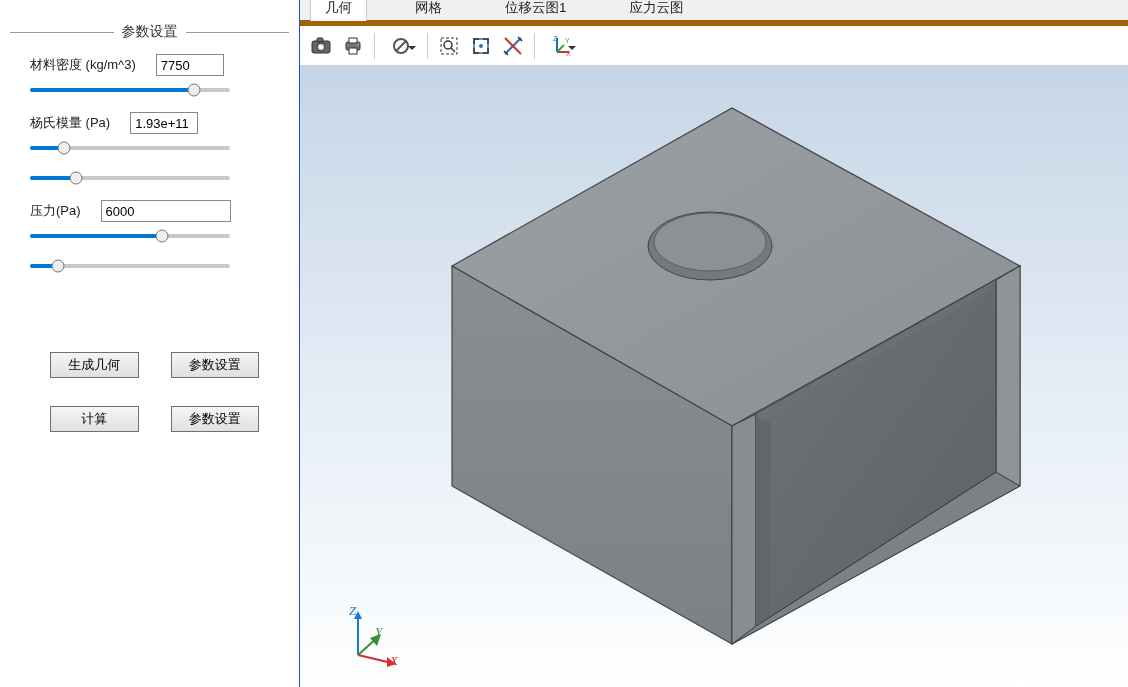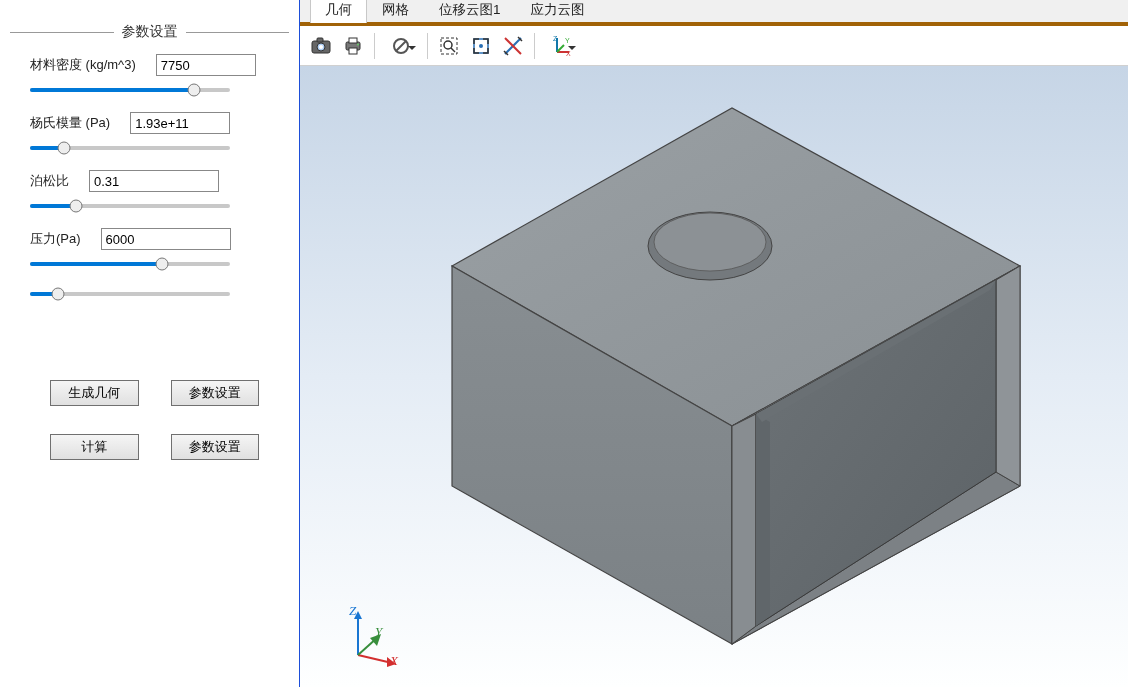--- a/index.html
+++ b/index.html
@@ -25,21 +25,21 @@
     border-top: 1px solid #999;
   }
   .group-title {
     position: absolute; left: 50%; top: 50%; transform: translate(-50%,-50%);
     background: #fff; padding: 0 8px; color: #333; font-size: 14px;
   }
   .param-row { margin: 10px 0 0 20px; }
   .param-label-line { display: flex; align-items: center; gap: 20px; }
   .param-label { white-space: nowrap; text-align: right; }
   .param-input {
-    width: 100px; height: 22px; border: 1px solid #888;
+    width: 68px; height: 22px; border: 1px solid #888;
     font-size: 13px; padding: 1px 4px; background: #fff;
     font-family: "Microsoft YaHei", Arial, sans-serif;
   }
   .param-input.wide { width: 130px; }
   .slider-wrap { margin: 6px 0 14px 20px; width: 200px; position: relative; }
   .slider-track {
     position: absolute; top: 50%; left: 0; right: 0; height: 4px;
     background: #c8c8c8; border-radius: 2px; transform: translateY(-50%);
   }
   .slider-fill {
@@ -58,22 +58,22 @@
   }
   .win-btn {
     height: 26px; border: 1px solid #707070;
     background: linear-gradient(#f5f5f5,#e0e0e0);
     font-size: 13px; font-family: inherit; cursor: pointer;
     padding: 0 8px;
   }
 
   .main { flex: 1; display: flex; flex-direction: column; }
   .tabbar {
-    height: 26px; background: #f0f0f0; border-bottom: 4px solid #a16207;
-    display: flex; align-items: flex-end; padding-left: 10px;
+    height: 26px; background: #f0f0f0; border-bottom: 6px solid #a16207;
+    display: flex; align-items: flex-end; padding-left: 10px; gap: 33px;
   }
   .tab {
     padding: 4px 14px 4px 14px; font-size: 13.5px; cursor: pointer;
     border: 1px solid transparent; border-bottom: none; position: relative; top: 1px;
   }
   .tab.active {
     background: #fff; border-color: #c8c8c8;
   }
   .toolbar {
     height: 40px; background: #fff; border-bottom: 1px solid #d0d0d0;
@@ -133,26 +133,20 @@
         </div>
       </div>
       <div class="slider-wrap">
         <div class="slider">
           <div class="slider-track"></div>
           <div class="slider-fill" style="width: 17%;"></div>
           <div class="slider-thumb" style="left: 17%;"></div>
         </div>
       </div>
 
-      <div class="param-row">
-        <div class="param-label-line">
-          <span class="param-label">泊松比</span>
-          <input class="param-input wide" value="0.31" style="">
-        </div>
-      </div>
       <div class="slider-wrap">
         <div class="slider">
           <div class="slider-track"></div>
           <div class="slider-fill" style="width: 23%;"></div>
           <div class="slider-thumb" style="left: 23%;"></div>
         </div>
       </div>
 
       <div class="param-row">
         <div class="param-label-line">

